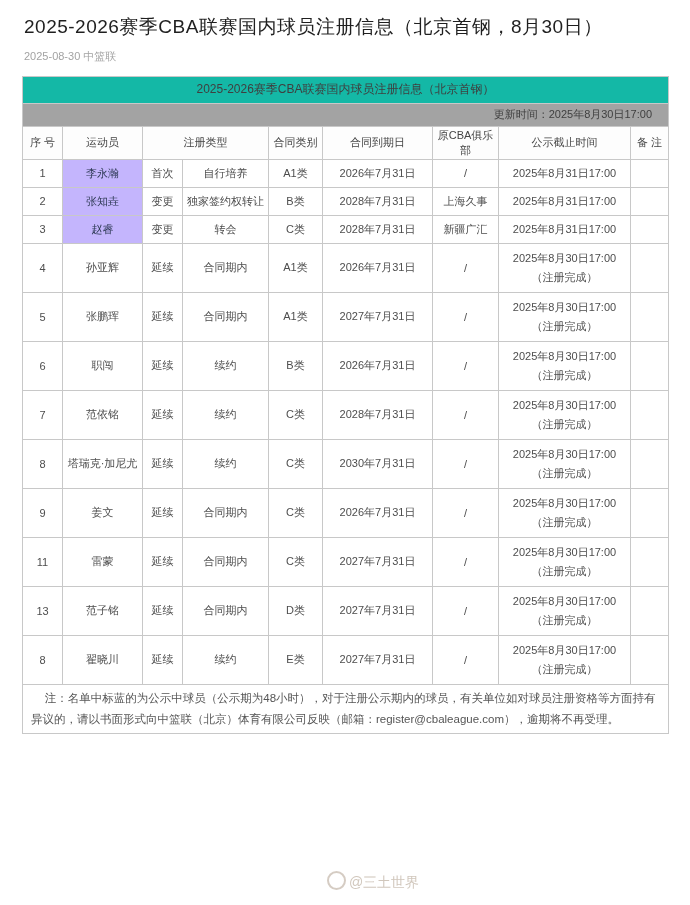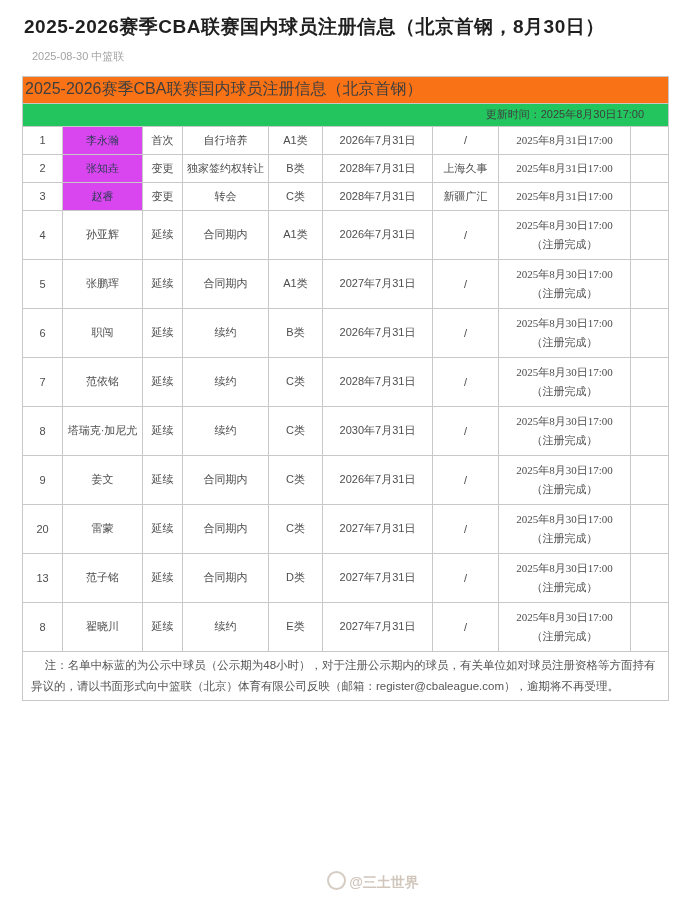--- a/index.html
+++ b/index.html
@@ -3,46 +3,45 @@
 <meta charset="utf-8">
 <style>
   html,body{margin:0;padding:0;}
   body{
     width:690px;height:905px;overflow:hidden;position:relative;
     background:#ffffff;color:#333;
     font-family:"Liberation Sans","DejaVu Sans",sans-serif;
   }
   .page{position:relative;width:690px;height:905px;background:#fff;}
   .headline{
-    margin:14px 24px 0 24px;font-size:19px;font-weight:bold;color:#1f1f1f;
+    margin:14px 24px 0 24px;font-size:19px;font-weight:normal;color:#1f1f1f;
     letter-spacing:0.5px;line-height:1.35;
   }
-  .meta{margin:9px 24px 0 32px;font-size:11px;color:#a3a3a3;}
+  .meta{margin:9px 24px 0 24px;font-size:11px;color:#a3a3a3;}
   .table-wrap{margin:12px 22px 0 22px;}
   table{
     border-collapse:collapse;width:646px;table-layout:fixed;
     font-size:11px;color:#4d4d4d;background:#fff;
   }
   td,th{border:1px solid #c8c8c8;padding:1px 2px;vertical-align:middle;
     overflow:hidden;font-weight:normal;}
-  .title-row td{background:#f97316;height:24px;font-size:16px;color:#3f3f3f;}
-  .update-row td{background:#22c55e;height:20px;text-align:right;padding-right:24px;font-size:11px;color:#3f3f3f;}
+  .title-row td{background:#14b8a6;height:24px;text-align:center;font-size:12px;color:#3f3f3f;}
+  .update-row td{background:#a3a3a3;height:20px;text-align:right;padding-right:16px;font-size:11px;color:#3f3f3f;}
   .head-row td{height:23px;text-align:center;color:#444;background:#fdfdfd;}
   .c{text-align:center;}
   .r1 td{height:25px;}
   .r2 td{height:46px;}
-  .hl{background:#d946ef;color:#2e3a55;}
-  .dl{display:block;line-height:1.7;font-family:Liberation Serif, serif;}
+  .hl{background:#c4b5fd;color:#2e3a55;}
+  .dl{display:block;line-height:1.7;}
   .note-row td{height:40px;padding:3px 8px;font-size:11.5px;color:#555;line-height:1.85;text-align:left;}
   .note-row .indent{text-indent:1.2em;display:block;}
   .watermark{
     position:absolute;left:278px;top:857px;width:190px;text-align:center;
     color:rgba(150,128,105,0.45);font-size:14px;pointer-events:none;
     white-space:nowrap;
-    font-weight:bold;
   }
   .wm-circle{
     display:inline-block;width:15px;height:15px;border:2px solid rgba(150,128,105,0.40);
     border-radius:50%;vertical-align:-3px;margin-right:3px;
   }
 </style>
 </head>
 <body>
 
 <div class="page">
@@ -64,20 +63,30 @@
           <col style="width:38px">
       </colgroup>
 
       <tbody>
           <tr class="title-row">
         <td colspan="9">2025-2026赛季CBA联赛国内球员注册信息（北京首钢）</td>
       </tr>
       <tr class="update-row">
         <td colspan="9">更新时间：2025年8月30日17:00</td>
       </tr>
+      <tr class="head-row">
+        <td>序 号</td>
+        <td>运动员</td>
+        <td colspan="2">注册类型</td>
+        <td>合同类别</td>
+        <td>合同到期日</td>
+        <td>原CBA俱乐部</td>
+        <td>公示截止时间</td>
+        <td>备 注</td>
+      </tr>
 
       <tr class="r1">
         <td class="c">1</td>
         <td class="c hl">李永瀚</td>
         <td class="c">首次</td>
         <td class="c">自行培养</td>
         <td class="c">A1类</td>
         <td class="c">2026年7月31日</td>
         <td class="c">/</td>
         <td class="c">
@@ -202,21 +211,21 @@
         <td class="c">/</td>
         <td class="c">
               <span class="dl">2025年8月30日17:00</span>
               <span class="dl">（注册完成）</span>
             </td>
         <td class="c"></td>
       </tr>
 
 
       <tr class="r2">
-        <td class="c">20</td>
+        <td class="c">11</td>
         <td class="c">雷蒙</td>
         <td class="c">延续</td>
         <td class="c">合同期内</td>
         <td class="c">C类</td>
         <td class="c">2027年7月31日</td>
         <td class="c">/</td>
         <td class="c">
               <span class="dl">2025年8月30日17:00</span>
               <span class="dl">（注册完成）</span>
             </td>

